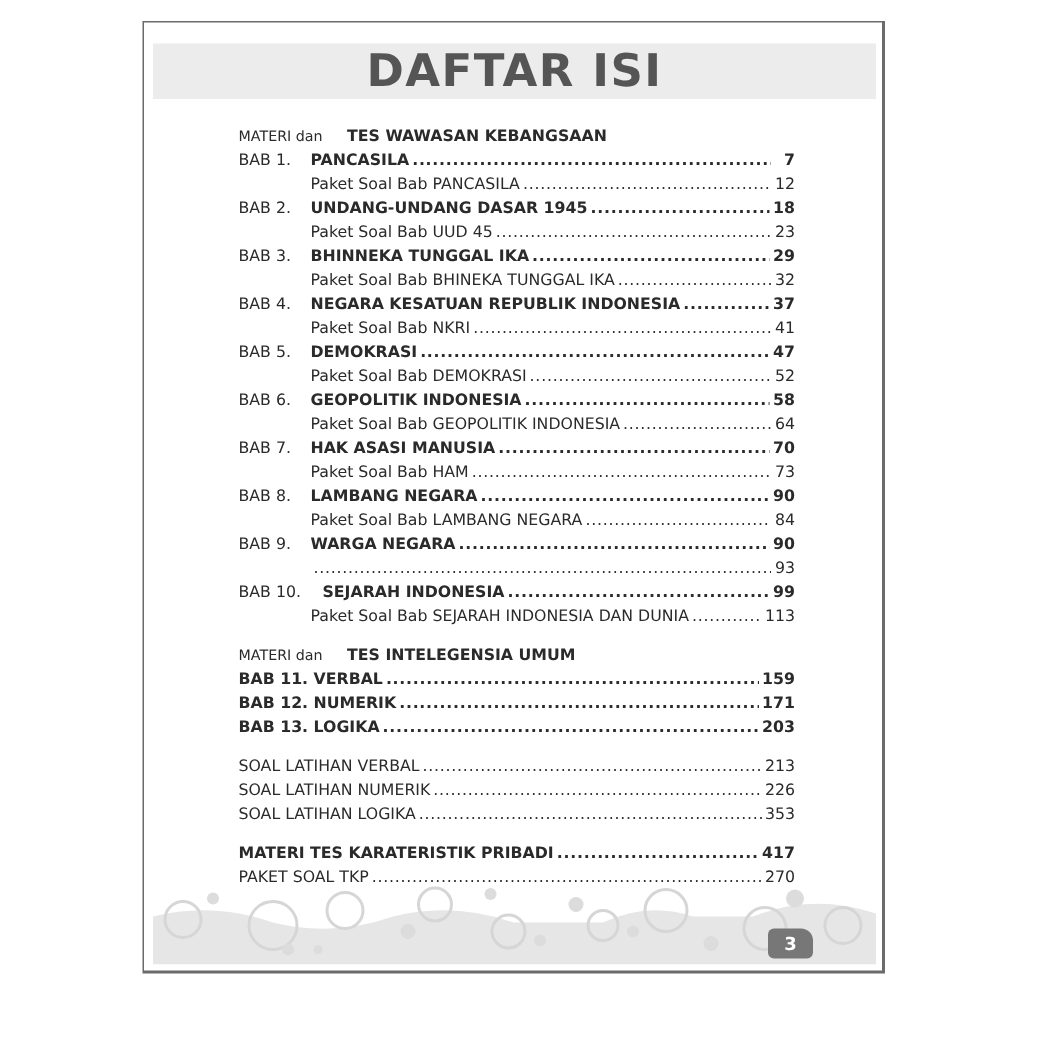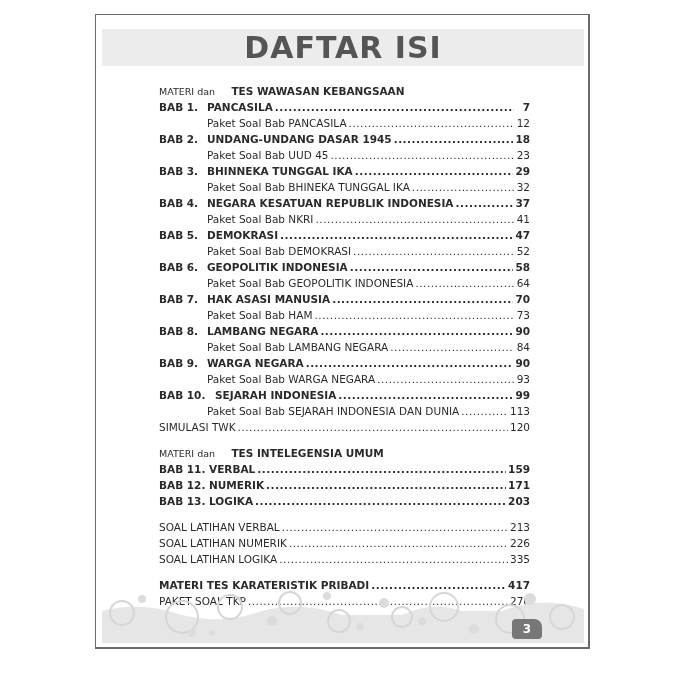--- a/index.html
+++ b/index.html
@@ -2,21 +2,21 @@
 <html><head>
 <meta charset="utf-8">
 <style>
   html, body { margin:0; padding:0; background:#ffffff; }
   body { width:700px; height:700px; position:relative; overflow:hidden; font-family:"DejaVu Sans", sans-serif; color:#2a2a2a; }
   .page { position:absolute; left:95px; top:14px; width:495px; height:635px; border:1.5px solid #6b6b6b; border-right-width:2px; border-bottom-width:2px; background:#fff; box-sizing:border-box; }
   .title-band { position:absolute; left:6px; top:14px; width:482px; height:37px; background:#ececec; display:flex; align-items:center; justify-content:center; }
   .title { font-family:"DejaVu Sans", sans-serif; font-weight:bold; font-size:30px; color:#555555; letter-spacing:1px; }
   .toc { position:absolute; left:63px; top:68px; width:371px; font-size:10.5px; }
   .row { display:flex; align-items:baseline; height:16px; line-height:16px; white-space:nowrap; overflow:hidden; }
-  .row .num { width:48px; flex:0 0 48px; font-weight:bold; }
+  .row .num { width:48px; flex:0 0 48px; font-weight:normal; }
   .row .label { flex:0 0 auto; }
   .row .dots { flex:1 1 auto; overflow:hidden; margin:0 2px; }
   .row .dots::after { content:"........................................................................................................................................................................"; letter-spacing:0.5px; }
   .row .page-no { flex:0 0 auto; text-align:right; min-width:14px; }
   .bold { font-weight:bold; }
   .sub { padding-left:48px; }
   .section-head { height:16px; line-height:16px; font-size:10.5px; }
   .section-head .light { font-weight:normal; font-size:9.5px; }
   .section-head .strong { font-weight:bold;margin-left:13px; }
   .gap { height:10px; }
@@ -126,39 +126,33 @@
         <span class="dots"></span>
         <span class="page-no">84</span>
       </div>
     <div class="row bold">
         <span class="num">BAB 9.</span>
         <span class="label">WARGA NEGARA</span>
         <span class="dots"></span>
         <span class="page-no">90</span>
       </div>
     <div class="row sub">
-        <span class="label">Paket Soal Bab WARGA NEGARA</span>
         <span class="dots"></span>
         <span class="page-no">93</span>
       </div>
     <div class="row bold">
         <span class="num" style="width:56px;flex-basis:56px">BAB 10.</span>
         <span class="label">SEJARAH INDONESIA</span>
         <span class="dots"></span>
         <span class="page-no">99</span>
       </div>
     <div class="row sub">
         <span class="label">Paket Soal Bab SEJARAH INDONESIA DAN DUNIA</span>
         <span class="dots"></span>
         <span class="page-no">113</span>
-      </div>
-    <div class="row">
-        <span class="label">SIMULASI TWK</span>
-        <span class="dots"></span>
-        <span class="page-no">120</span>
       </div>
 
     <div class="gap"></div>
 
     <div class="section-head">
       <span class="light">MATERI dan</span>
       <span class="strong">TES INTELEGENSIA UMUM</span>
     </div>
     <div class="row bold">
         <span class="label">BAB 11. VERBAL</span>
@@ -184,21 +178,21 @@
         <span class="page-no">213</span>
       </div>
     <div class="row">
         <span class="label">SOAL LATIHAN NUMERIK</span>
         <span class="dots"></span>
         <span class="page-no">226</span>
       </div>
     <div class="row">
         <span class="label">SOAL LATIHAN LOGIKA</span>
         <span class="dots"></span>
-        <span class="page-no">335</span>
+        <span class="page-no">353</span>
       </div>
 
     <div class="gap"></div>
 
     <div class="row bold">
         <span class="label">MATERI TES KARATERISTIK PRIBADI</span>
         <span class="dots"></span>
         <span class="page-no">417</span>
       </div>
     <div class="row">

